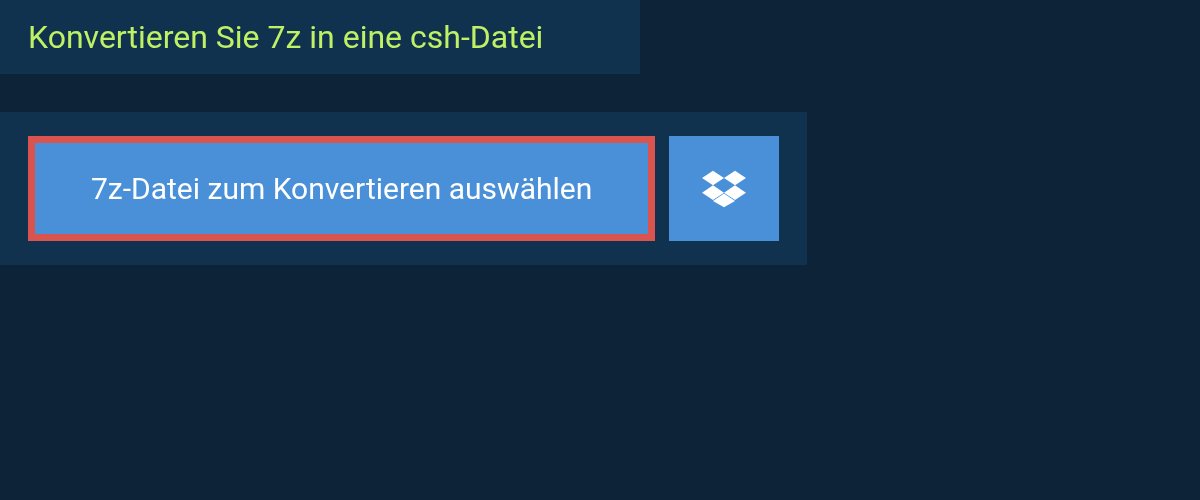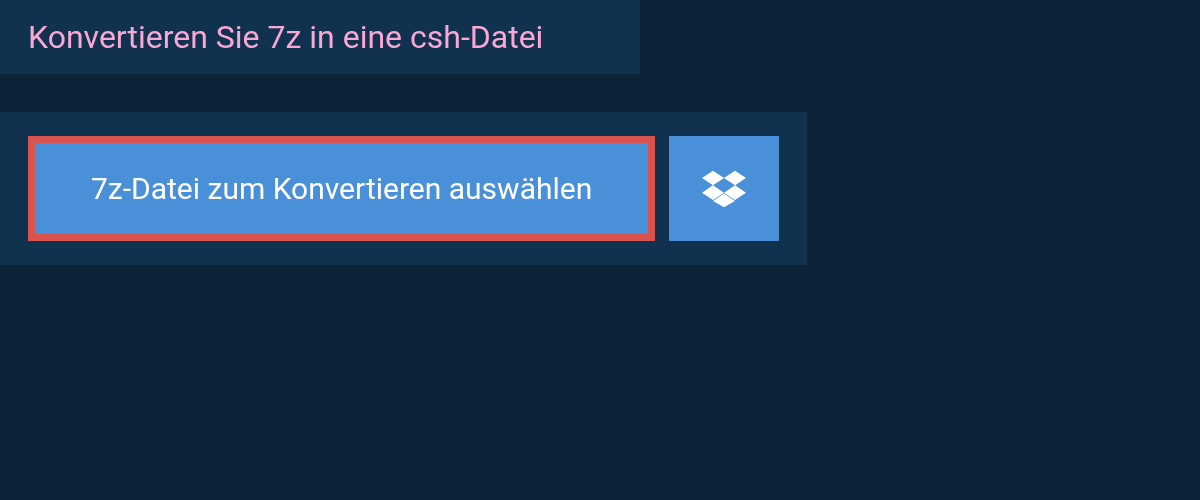--- a/index.html
+++ b/index.html
@@ -14,21 +14,21 @@
       font-family: -apple-system, BlinkMacSystemFont, "Segoe UI", Roboto, Helvetica, Arial, sans-serif;
       overflow: hidden;
     }
     .header-bar {
       background-color: #11324f;
       padding: 18px 28px;
       width: fit-content;
       min-width: 640px;
     }
     .header-title {
-      color: #f9a8d4;
+      color: #bef264;
       font-size: 32px;
       font-weight: 400;
     }
     .upload-section {
       background-color: #11324f;
       margin-top: 38px;
       padding: 24px 28px;
       display: flex;
       gap: 14px;
       align-items: stretch;

